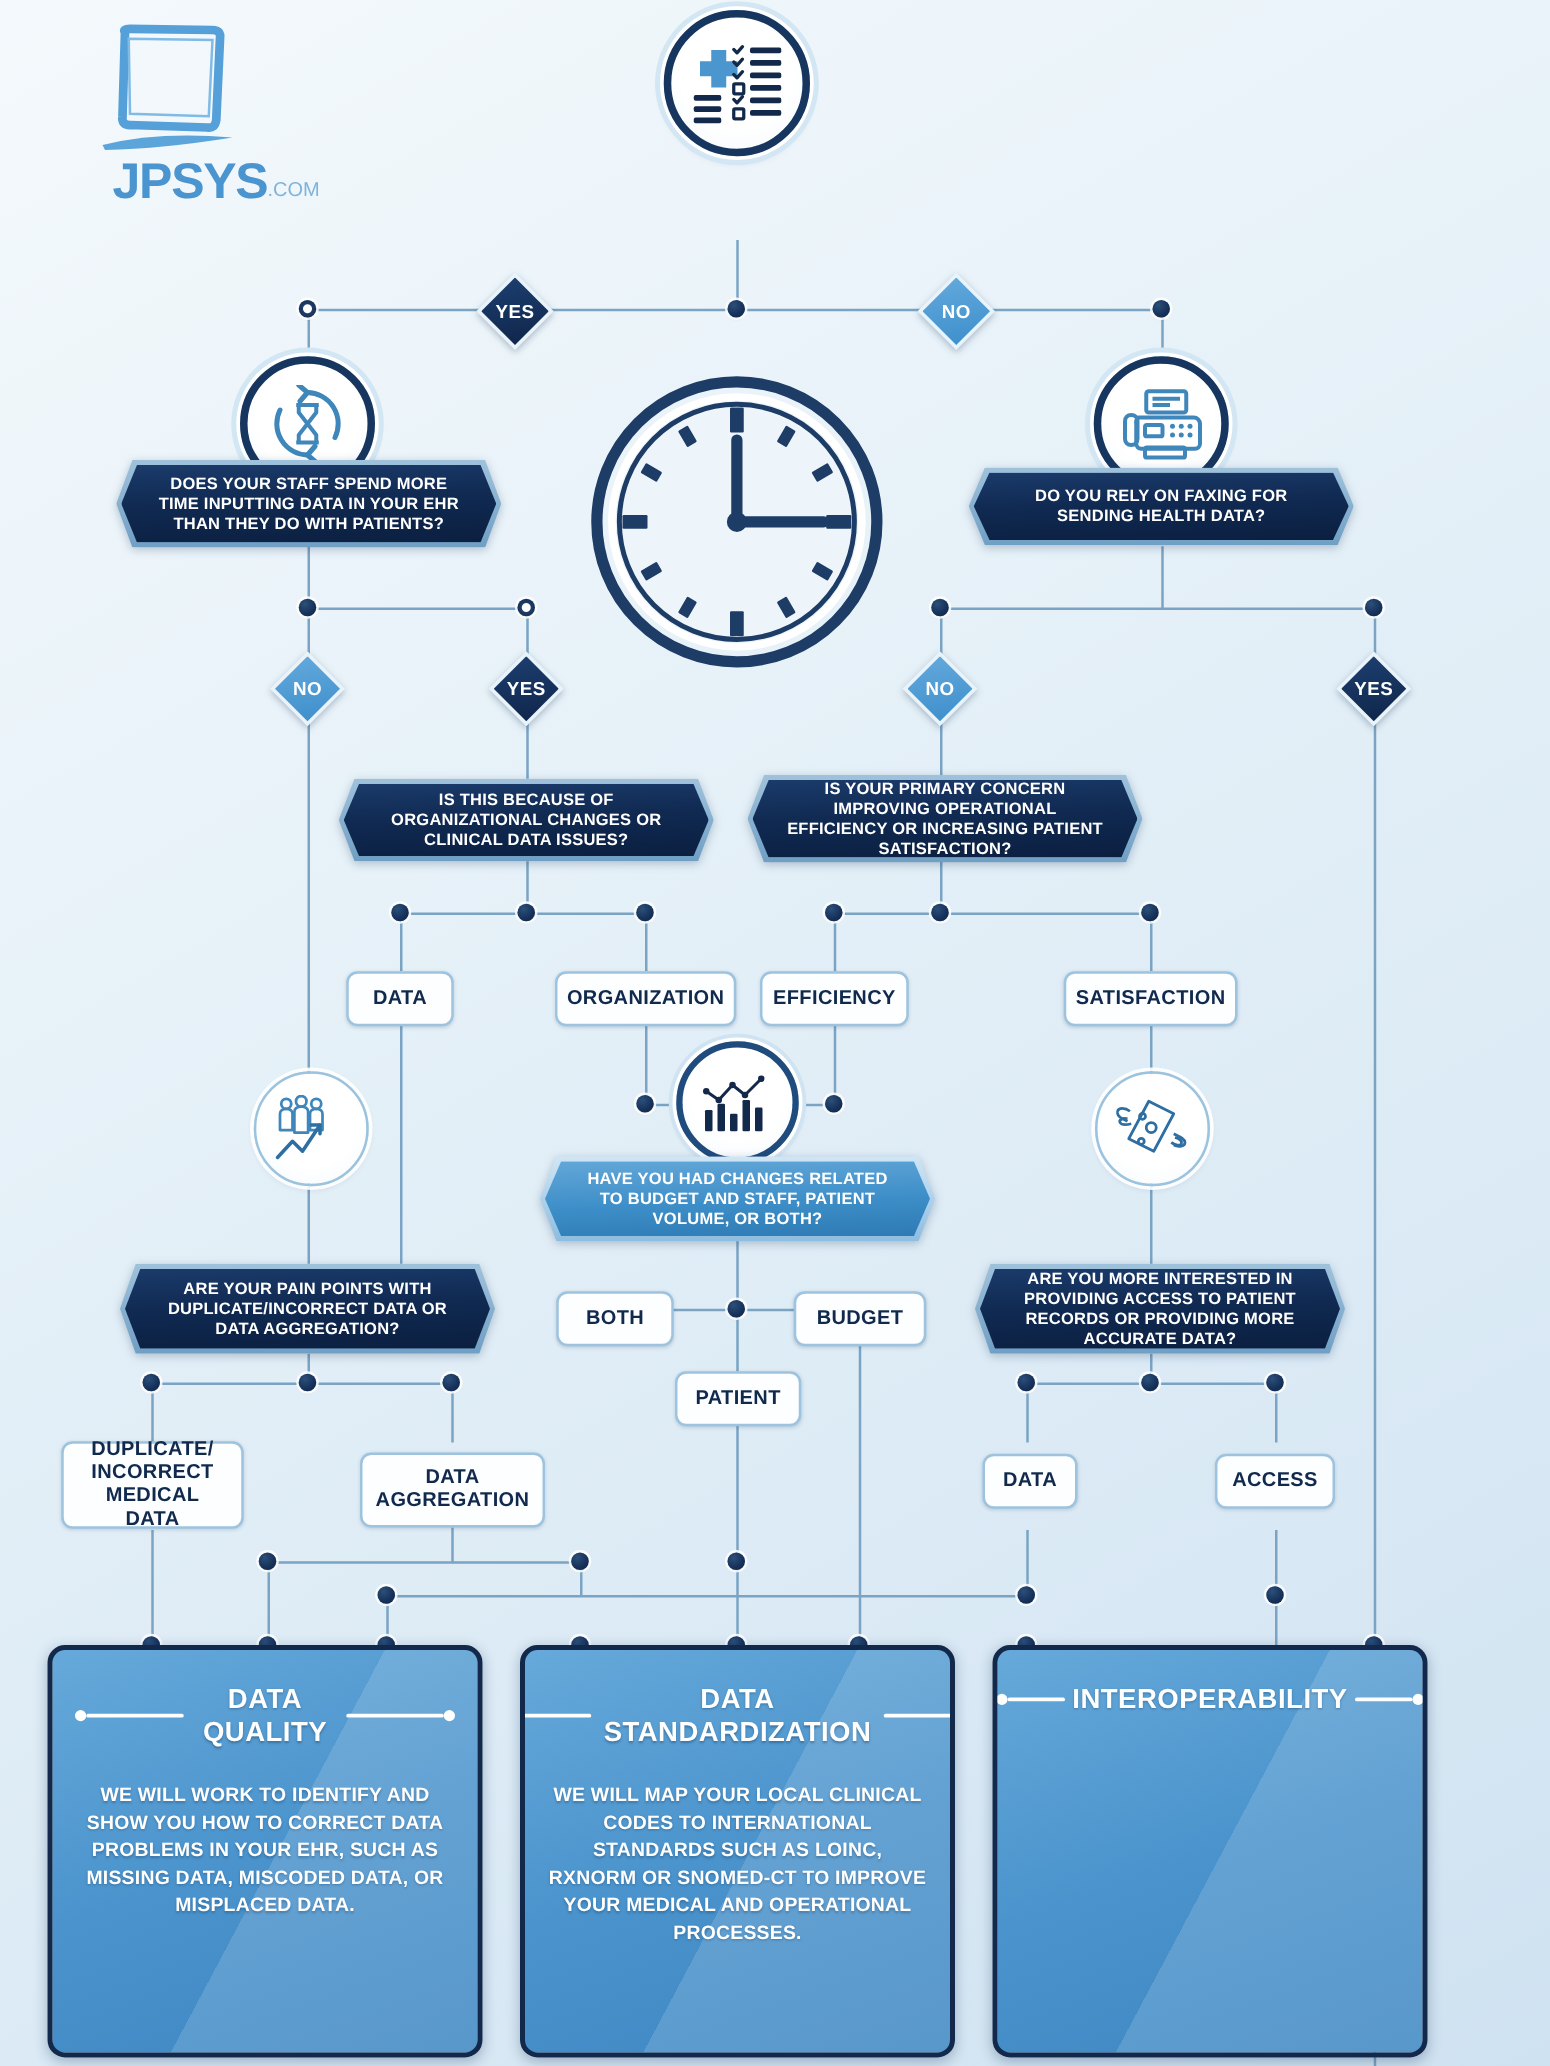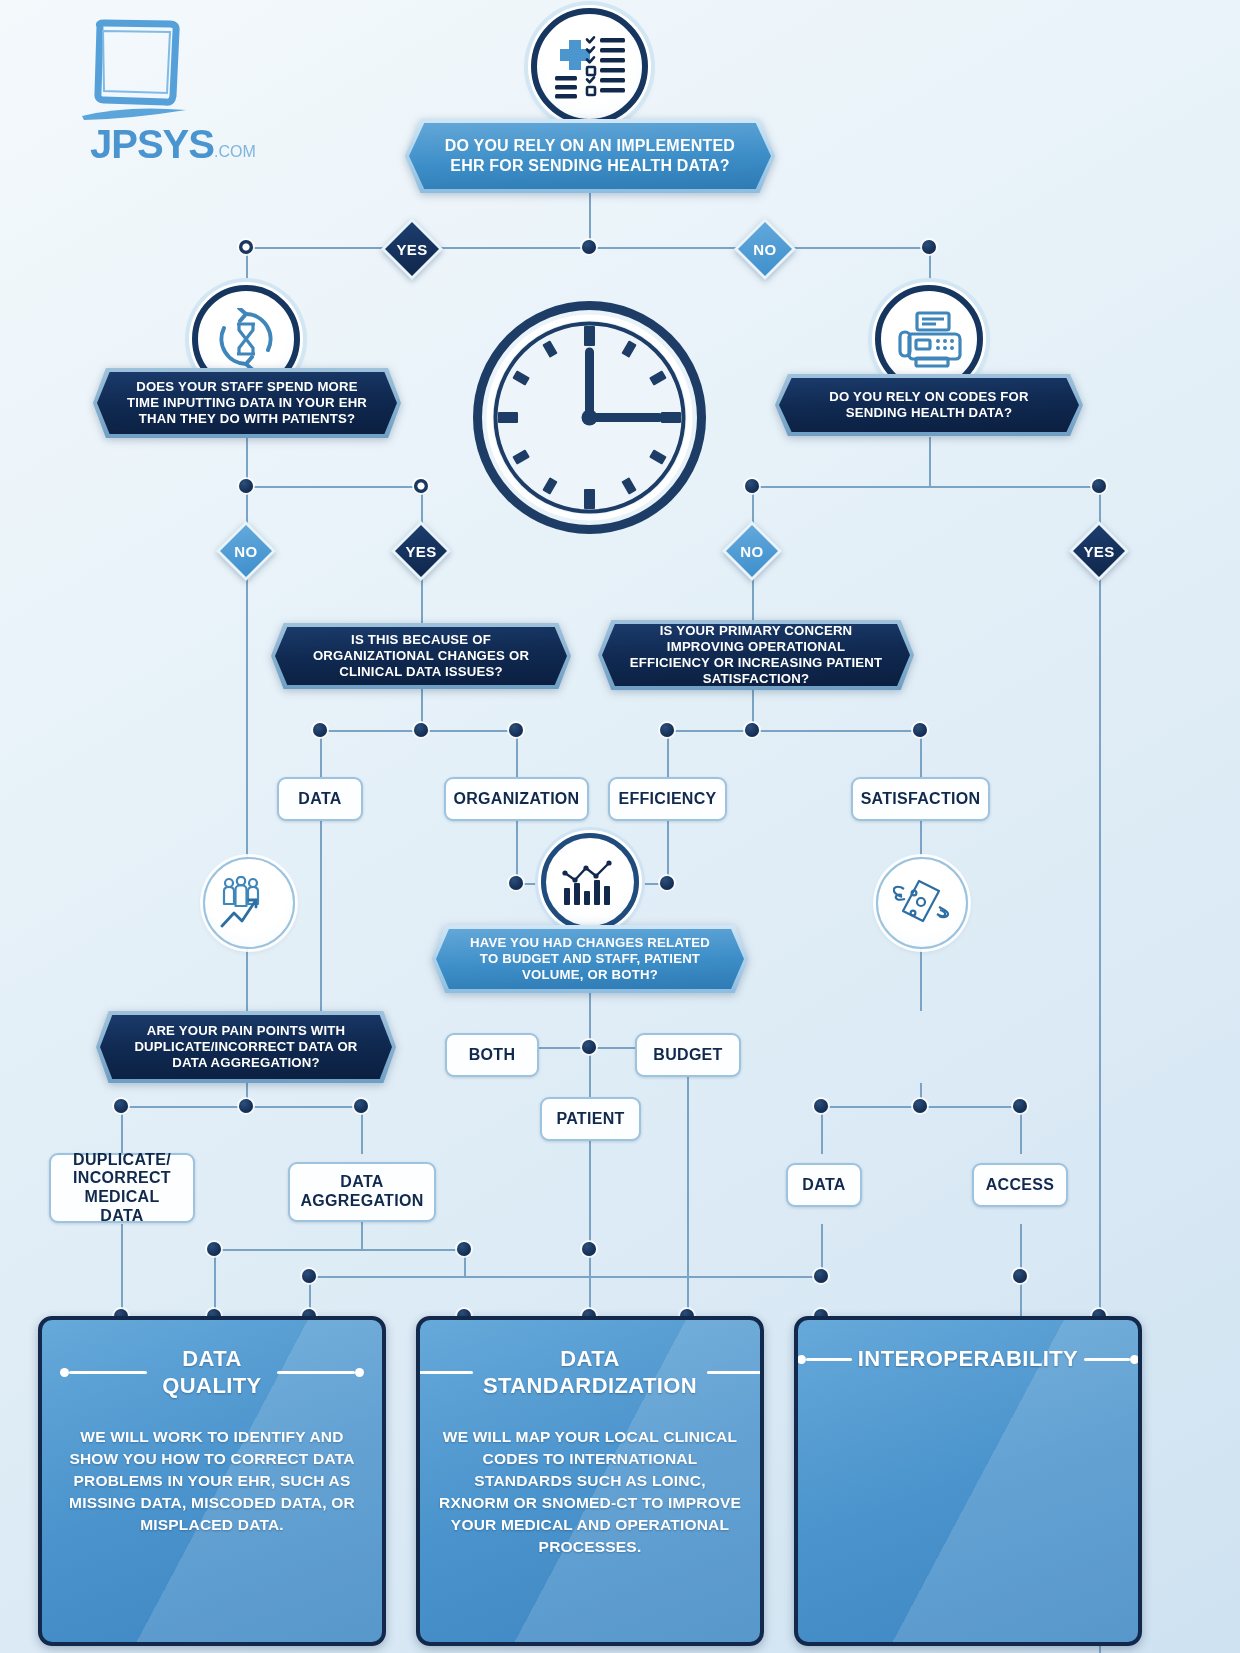--- a/index.html
+++ b/index.html
@@ -313,25 +313,20 @@
         <path d="M34 15.5l2.6 2.8 4.4-5"></path>
         <path d="M34 25.5l2.6 2.8 4.4-5"></path>
         <path d="M34 45.5l2.6 2.8 4.4-5"></path>
       </g>
       <g fill="none" stroke="#13294b" stroke-width="2.6">
         <rect x="34" y="33" width="8" height="8" rx="1"></rect>
         <rect x="34" y="53" width="8" height="8" rx="1"></rect>
       </g>
     </svg>
   </div>
-  <div class="abs hex-wrap" style="left:405px; top:119px; width:370px; height:74px;">
-    <div class="hex-outer light" style="width:100%; height:100%;">
-      <div class="hex light" style="width:100%; height:100%; font-size:16px;">DO YOU RELY ON AN IMPLEMENTED EHR FOR SENDING HEALTH DATA?</div>
-    </div>
-  </div>
 
   <div class="abs diamond-wrap" style="left:381px; top:218px; width:62px; height:62px;">
     <div class="diamond-outer" style="width:100%; height:100%;">
       <div class="diamond yes" style="width:100%; height:100%;">YES</div>
     </div>
   </div>
   <div class="abs diamond-wrap" style="left:734px; top:218px; width:62px; height:62px;">
     <div class="diamond-outer" style="width:100%; height:100%;">
       <div class="diamond no" style="width:100%; height:100%;">NO</div>
     </div>
@@ -372,21 +367,21 @@
           <circle cx="57" cy="31" r="2"></circle>
         <circle cx="43" cy="38" r="2"></circle>
           <circle cx="50" cy="38" r="2"></circle>
           <circle cx="57" cy="38" r="2"></circle>
       </g>
       <path d="M10 22c-3 0-5 2-5 5v14c0 3 2 5 5 5s5-2 5-5V27c0-3-2-5-5-5z" fill="none" stroke="#3f86bb" stroke-width="3.2"></path>
     </svg>
   </div>
   <div class="abs hex-wrap" style="left:775px; top:374px; width:308px; height:62px;">
     <div class="hex-outer dark" style="width:100%; height:100%;">
-      <div class="hex dark" style="width:100%; height:100%; font-size:13.2px;">DO YOU RELY ON CODES FOR SENDING HEALTH DATA?</div>
+      <div class="hex dark" style="width:100%; height:100%; font-size:13.2px;">DO YOU RELY ON FAXING FOR SENDING HEALTH DATA?</div>
     </div>
   </div>
 
   <div class="abs diamond-wrap" style="left:216px; top:521px; width:60px; height:60px;">
     <div class="diamond-outer" style="width:100%; height:100%;">
       <div class="diamond no" style="width:100%; height:100%;">NO</div>
     </div>
   </div>
   <div class="abs diamond-wrap" style="left:391px; top:521px; width:60px; height:60px;">
     <div class="diamond-outer" style="width:100%; height:100%;">
@@ -473,20 +468,25 @@
           <circle cx="20" cy="36" r="2.4"></circle>
         <path d="M11 12C7 9 2 9 1 12c-1 3 3 6 8 8M46 30c4 2 9 4 9 7s-5 4-9 2"></path>
         <path d="M9 18C5 17 2 19 3 21c1 2 5 2 9 1M44 37c3 2 7 3 8 1s-1-4-5-5"></path>
       </g>
     </svg>
   </div>
 
   <div class="abs hex-wrap" style="left:96px; top:1011px; width:300px; height:72px;">
     <div class="hex-outer dark" style="width:100%; height:100%;">
       <div class="hex dark" style="width:100%; height:100%; font-size:13.2px;">ARE YOUR PAIN POINTS WITH DUPLICATE/INCORRECT DATA OR DATA AGGREGATION?</div>
+    </div>
+  </div>
+  <div class="abs hex-wrap" style="left:780px; top:1011px; width:296px; height:72px;">
+    <div class="hex-outer dark" style="width:100%; height:100%;">
+      <div class="hex dark" style="width:100%; height:100%; font-size:13.2px;">ARE YOU MORE INTERESTED IN PROVIDING ACCESS TO PATIENT RECORDS OR PROVIDING MORE ACCURATE DATA?</div>
     </div>
   </div>
 
   <div class="abs pill" style="left:445px; top:1033px; width:94px; height:30px;">BOTH</div>
   <div class="abs pill" style="left:635px; top:1033px; width:106px; height:30px;">BUDGET</div>
   <div class="abs pill" style="left:540px; top:1097px; width:101px; height:30px;">PATIENT</div>
 
   <div class="abs pill" style="left:49px; top:1153px; width:146px; height:70px;">DUPLICATE/ INCORRECT MEDICAL DATA</div>
   <div class="abs pill" style="left:288px; top:1162px; width:148px; height:60px;">DATA AGGREGATION</div>
   <div class="abs pill" style="left:786px; top:1163px; width:76px; height:30px;">DATA</div>

